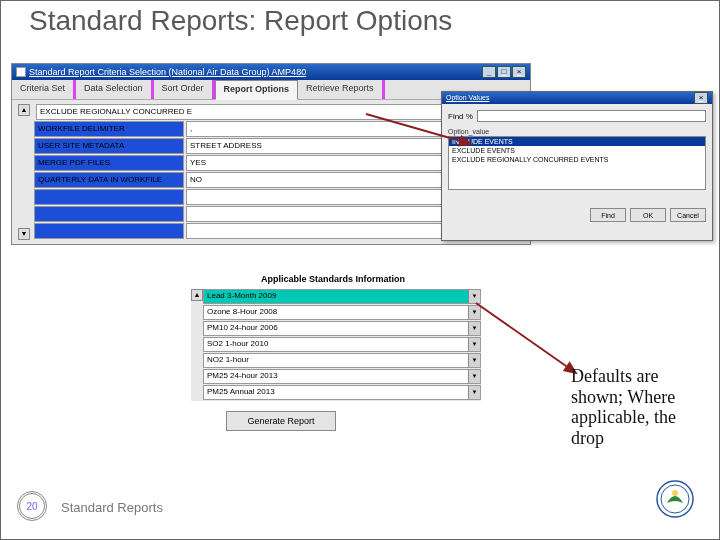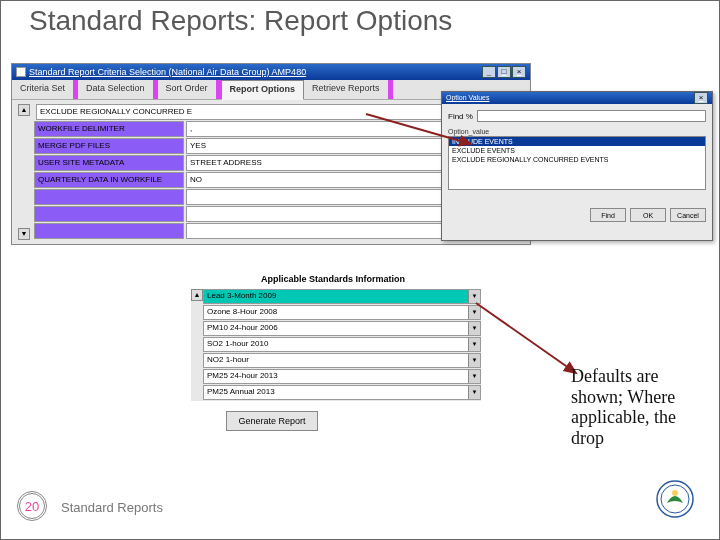--- a/index.html
+++ b/index.html
@@ -6,63 +6,63 @@
   html, body { width: 720px; height: 540px; font-family: Arial, sans-serif; background: #fff; position: relative; overflow: hidden; }
   .slide { width: 720px; height: 540px; border: 1px solid #666; position: relative; background: #fff; }
   .title { font-size: 28px; color: #595959; padding: 4px 0 0 28px; font-weight: 400; }
   .app-window { position: absolute; top: 62px; left: 10px; width: 520px; background: #e8e8e8; border: 1px solid #888; font-size: 9px; }
   .titlebar { background: linear-gradient(#2a6ac8, #0a3a98); color: #fff; height: 16px; line-height: 16px; padding: 0 4px; display: flex; align-items: center; justify-content: space-between; text-decoration: underline; }
   .titlebar .left { display: flex; align-items: center; gap: 3px; }
   .titlebar .icon-sq { width: 10px; height: 10px; background: #fff; border: 1px solid #999; display: inline-block; }
   .winbtns { display: flex; gap: 1px; }
   .winbtns span { width: 14px; height: 12px; background: #c8d4e8; border: 1px solid #355; font-size: 8px; text-align: center; line-height: 10px; color: #000; }
   .tabs { background: #e4e4e4; border-bottom: 1px solid #aaa; display: flex; height: 20px; }
-  .tab { padding: 3px 8px; font-size: 9px; color: #333; border-right: 5px solid #d946ef; background: #e4e4e4; cursor: pointer; }
+  .tab { padding: 3px 8px; font-size: 9px; color: #333; border-right: 3px solid #d946ef; background: #e4e4e4; cursor: pointer; }
   .tab.active { background: #f4f4f4; border-top: 1px solid #888; border-left: 1px solid #888; border-right: 1px solid #888; border-bottom: 1px solid #f4f4f4; margin-bottom: -1px; font-weight: bold; }
   .opt-body { background: #e8e8e8; padding: 4px 6px; }
   .opt-grid { display: flex; }
   .scrollcol { width: 14px; display: flex; flex-direction: column; justify-content: space-between; margin-right: 2px; }
   .scrollbtn { width: 12px; height: 12px; background: #ddd; border: 1px solid #888; font-size: 7px; text-align: center; line-height: 10px; cursor: pointer; }
   .opt-rows { flex: 1; }
   .opt-row { display: flex; height: 16px; margin-bottom: 1px; }
-  .opt-label { width: 150px; background: #8b5cf6; border: 1px solid #999; font-size: 8px; padding: 2px 3px; white-space: nowrap; overflow: hidden; }
+  .opt-label { width: 150px; background: #1d4ed8; border: 1px solid #999; font-size: 8px; padding: 2px 3px; white-space: nowrap; overflow: hidden; }
   .opt-label.hl { background: #00c8b4; color: #000; }
   .opt-value { flex: 1; background: #fff; border: 1px solid #999; font-size: 8px; padding: 2px 3px; margin-left: 2px; position: relative; }
   .dd-btn { position: absolute; right: 0; top: 0; width: 12px; height: 100%; background: #d4d4d4; border-left: 1px solid #888; font-size: 6px; text-align: center; line-height: 12px; cursor: pointer; }
 
   .applic-label { position: absolute; top: 273px; left: 260px; font-size: 9px; font-weight: bold; color: #000; }
 
   .std-panel { position: absolute; top: 288px; left: 190px; width: 290px; background: #e8e8e8; }
   .std-row { display: flex; height: 15px; margin-bottom: 1px; }
   .std-scrollcol { width: 12px; display: flex; flex-direction: column; }
   .std-scrollcol .scrollbtn { height: 12px; }
   .std-cell { flex: 1; background: #fff; border: 1px solid #999; font-size: 8px; padding: 1px 3px; position: relative; }
   .std-cell.hl { background: #00c8b4; }
 
-  .gen-btn { position: absolute; top: 410px; left: 225px; width: 92px; height: 20px; background: #e4e4e4; border: 1px solid #888; font-size: 9px; cursor: pointer; }
+  .gen-btn { position: absolute; top: 410px; left: 225px; width: 110px; height: 20px; background: #e4e4e4; border: 1px solid #888; font-size: 9px; cursor: pointer; }
 
   .popup { position: absolute; top: 90px; left: 440px; width: 272px; height: 150px; background: #eaeaea; border: 1px solid #666; font-size: 8px; box-shadow: 2px 2px 4px rgba(0,0,0,0.3); }
   .popup .titlebar { height: 12px; font-size: 7px; }
   .popup-body { padding: 6px; }
   .popup-find { display: flex; align-items: center; gap: 4px; margin-bottom: 6px; justify-content: center; }
   .popup-find input { flex: 1; height: 12px; font-size: 7px; border: 1px solid #888; }
   .popup-colhead { font-size: 7px; color: #333; margin-bottom: 1px; }
   .popup-list { background: #fff; border: 1px solid #888; height: 54px; }
   .popup-list div { font-size: 7px; padding: 1px 3px; }
   .popup-list .sel { background: #0a3a98; color: #fff; }
   .popup-btns { display: flex; justify-content: flex-end; gap: 4px; margin-top: 18px; }
   .popup-btns button { width: 36px; height: 14px; font-size: 7px; background: #e4e4e4; border: 1px solid #888; cursor: pointer; }
 
   .arrow { position: absolute; pointer-events: none; }
   .arrow1 { top: 108px; left: 360px; width: 120px; height: 40px; }
   .arrow2 { top: 282px; left: 470px; width: 120px; height: 100px; }
 
   .callout { position: absolute; top: 365px; left: 570px; width: 140px; font-family: Garamond, 'Times New Roman', serif; font-size: 18px; line-height: 1.15; color: #111; }
 
-  .footer-num { position: absolute; bottom: 18px; left: 16px; width: 30px; height: 30px; border-radius: 50%; border: 3px double #888; background: #fff; text-align: center; line-height: 26px; font-size: 13px; color: #ec4899; }
+  .footer-num { position: absolute; bottom: 18px; left: 16px; width: 30px; height: 30px; border-radius: 50%; border: 3px double #888; background: #fff; text-align: center; line-height: 26px; font-size: 10px; color: #8b5cf6; }
   .footer-text { position: absolute; bottom: 24px; left: 60px; font-size: 13px; color: #777; }
 
   .epa-logo { position: absolute; bottom: 20px; right: 24px; width: 40px; height: 40px; }
   .epa-logo svg { width: 100%; height: 100%; }
 </style>
 </head>
 <body>
 
 <div class="slide">
 
@@ -95,26 +95,26 @@
         </div>
         <div class="opt-rows">
           <div class="opt-row">
             <div class="opt-value"><span>EXCLUDE REGIONALLY CONCURRED E</span><span class="dd-btn">▼</span></div>
           </div>
           <div class="opt-row">
             <div class="opt-label">WORKFILE DELIMITER</div>
             <div class="opt-value"><span>,</span><span class="dd-btn">▼</span></div>
           </div>
           <div class="opt-row">
+            <div class="opt-label">USER SITE METADATA</div>
+            <div class="opt-value"><span>STREET ADDRESS</span><span class="dd-btn">▼</span></div>
+          </div>
+          <div class="opt-row">
             <div class="opt-label">MERGE PDF FILES</div>
             <div class="opt-value"><span>YES</span><span class="dd-btn">▼</span></div>
-          </div>
-          <div class="opt-row">
-            <div class="opt-label">USER SITE METADATA</div>
-            <div class="opt-value"><span>STREET ADDRESS</span><span class="dd-btn">▼</span></div>
           </div>
           <div class="opt-row">
             <div class="opt-label">QUARTERLY DATA IN WORKFILE</div>
             <div class="opt-value"><span>NO</span><span class="dd-btn">▼</span></div>
           </div>
           <div class="opt-row">
             <div class="opt-label"></div>
             <div class="opt-value"><span></span><span class="dd-btn">▼</span></div>
           </div>
           <div class="opt-row">

